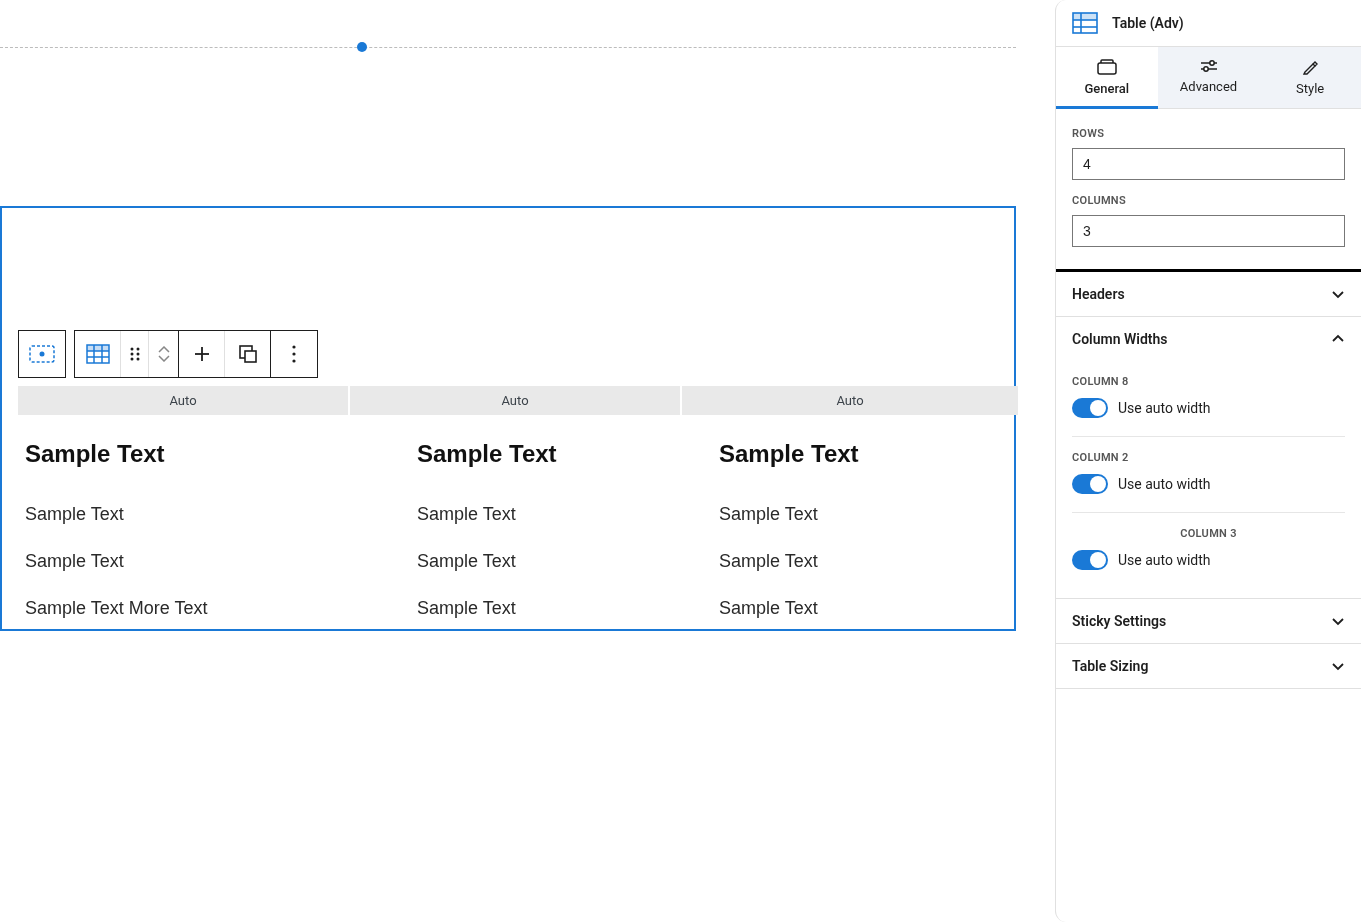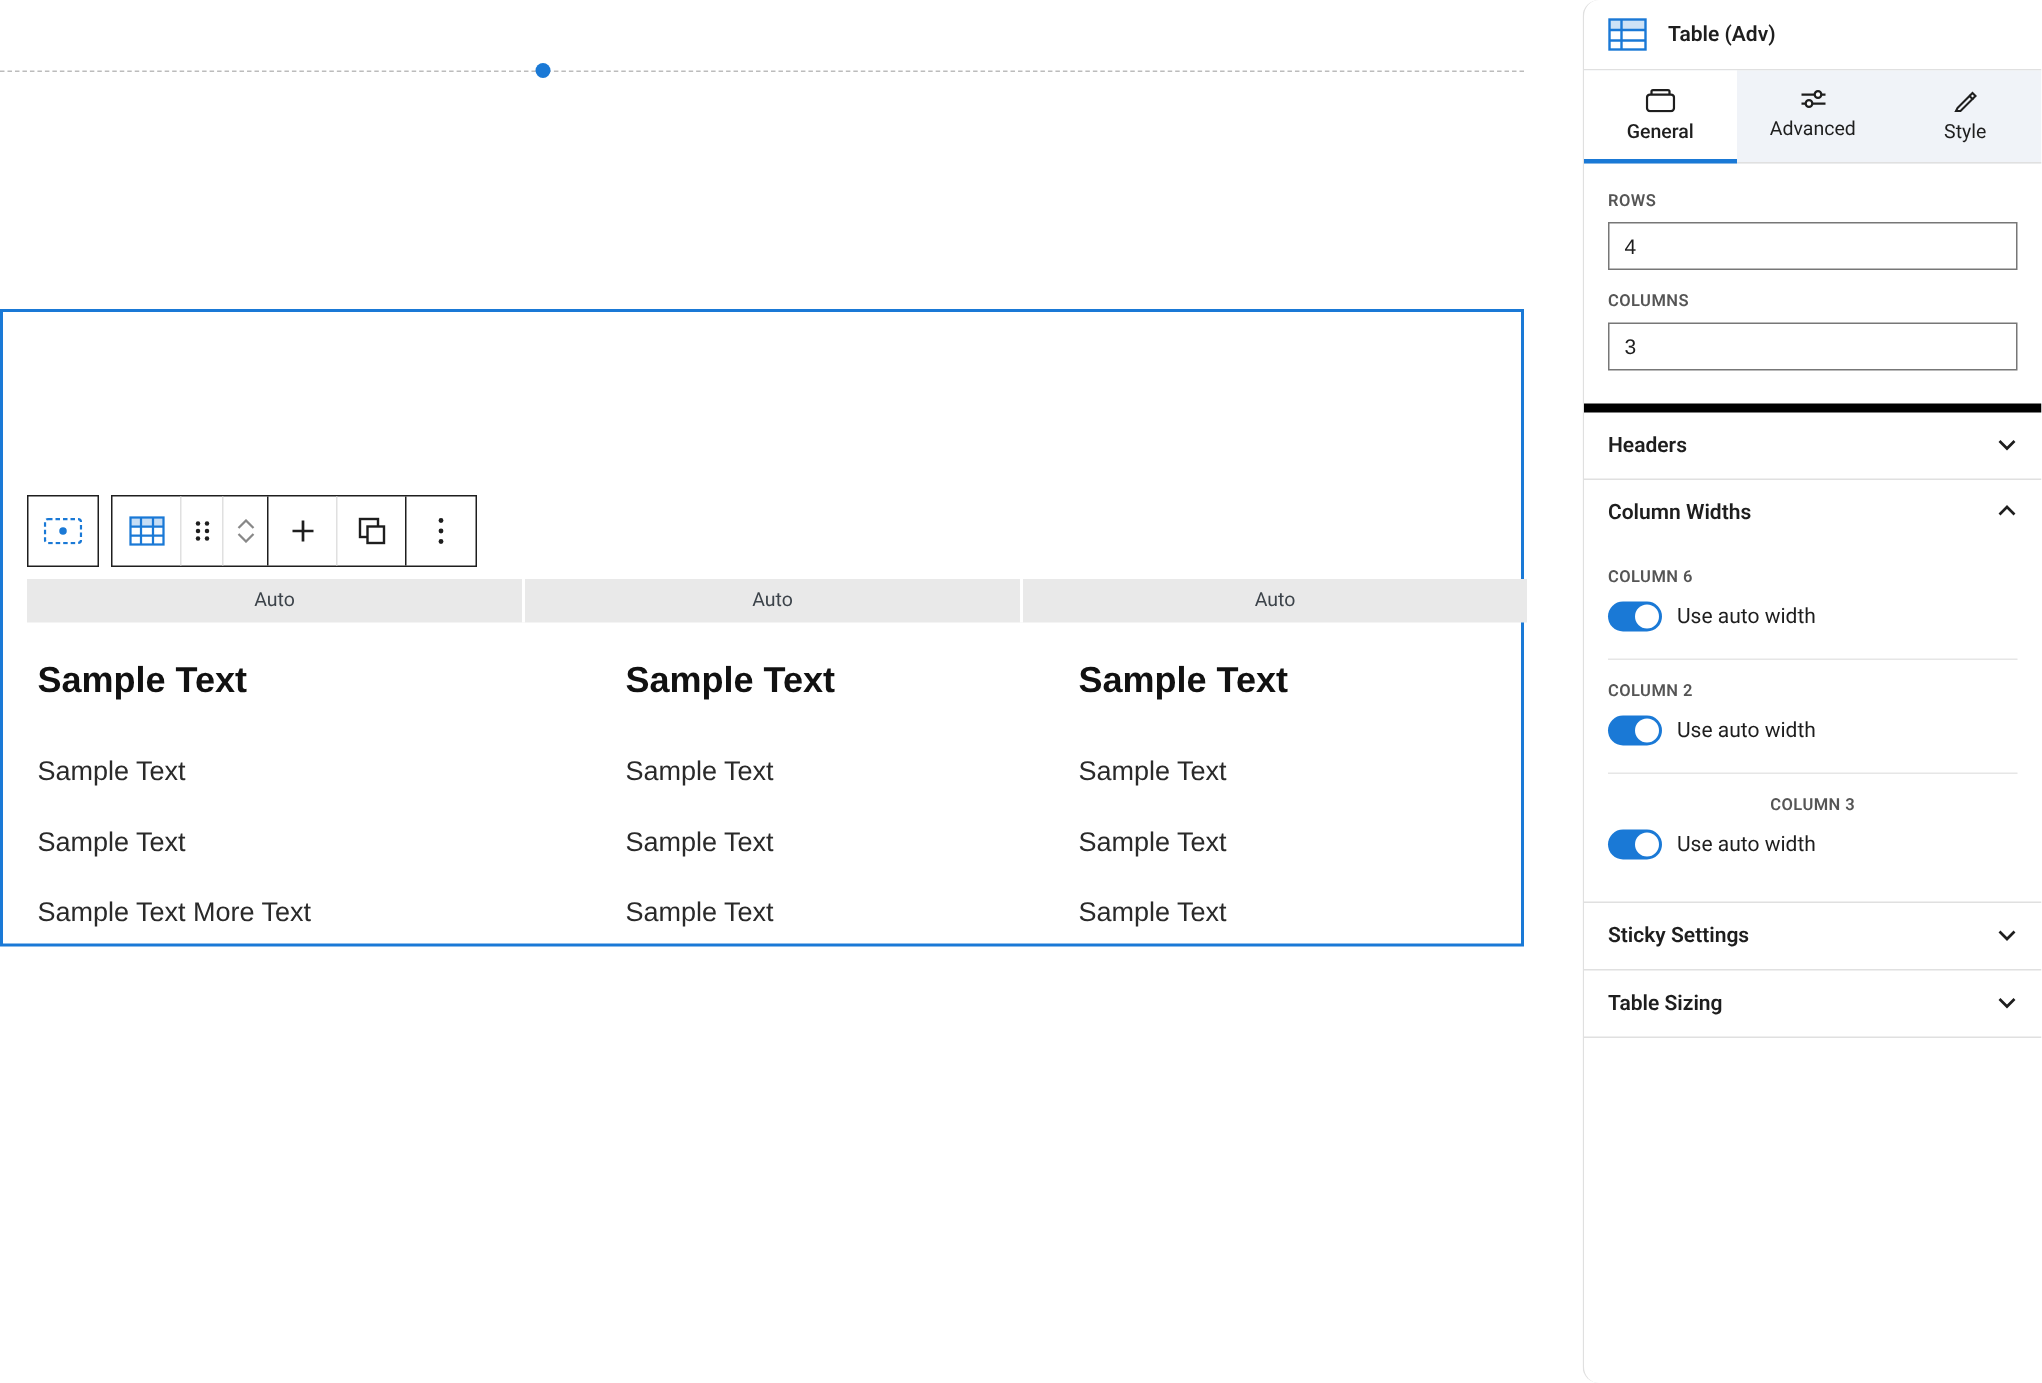--- a/index.html
+++ b/index.html
@@ -139,21 +139,21 @@
     gap:6px;
     cursor:pointer;
   }
   .tab.active {
     background:#fff;
     border-bottom:3px solid #1a79d6;
     margin-bottom:-1px;
     font-weight:500;
   }
 
-  .panel-body { padding:18px 16px 10px; border-bottom:6px solid #000000; }
+  .panel-body { padding:18px 16px 10px; border-bottom:3px solid #000000; }
   .field { margin-bottom:14px; }
   .field:last-child { margin-bottom:12px; }
   .field-label {
     font-size:11px; font-weight:600; letter-spacing:0.3px;
     color:#555; text-transform:uppercase;
     margin-bottom:8px;
   }
   .field-input {
     width:100%;
     border:1px solid #777;
@@ -350,21 +350,21 @@
     <span>Column Widths</span>
     <span class="chev">
       <svg width="14" height="10" viewBox="0 0 14 10">
           <path d="M2 7 L7 2 L12 7" fill="none" stroke="#1e1e1e" stroke-width="1.8"></path>
         </svg>
     </span>
   </div>
 
   <div class="col-widths">
     <div class="colset">
-      <div class="colset-label">COLUMN 6</div>
+      <div class="colset-label">COLUMN 8</div>
       <div class="toggle-row">
         <div class="toggle"></div>
         <span class="toggle-label">Use auto width</span>
       </div>
     </div>
     <div class="colset">
       <div class="colset-label">COLUMN 2</div>
       <div class="toggle-row">
         <div class="toggle"></div>
         <span class="toggle-label">Use auto width</span>

